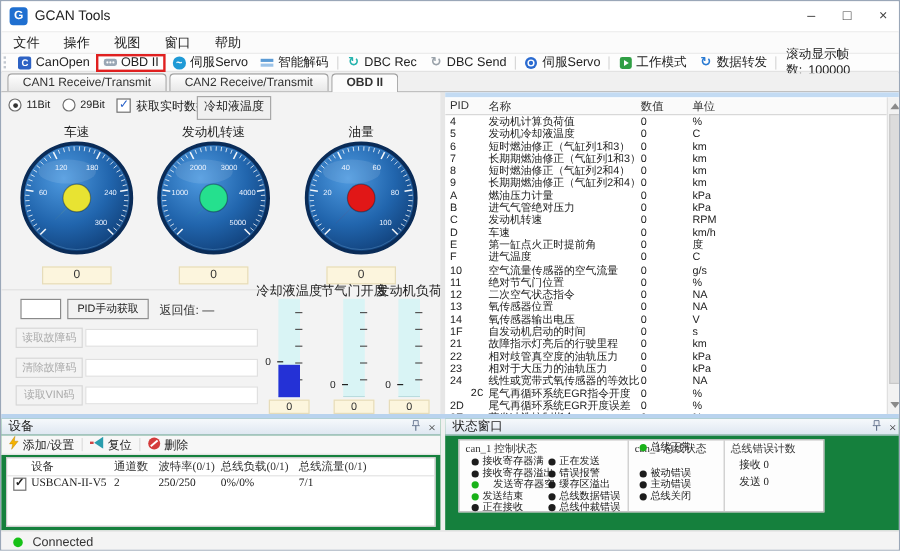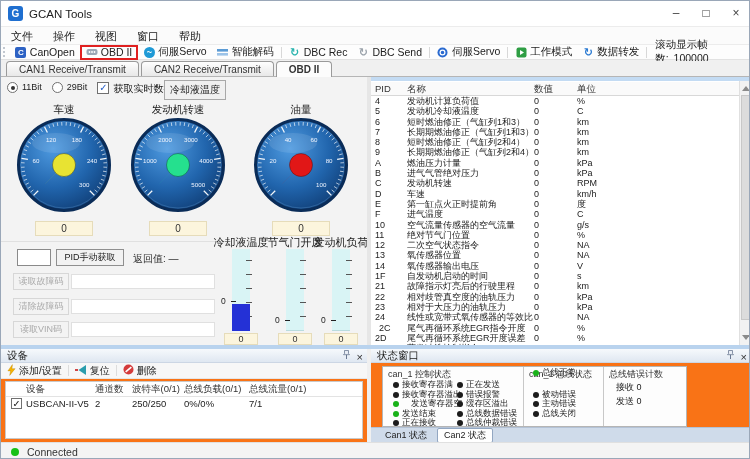--- a/index.html
+++ b/index.html
@@ -91,21 +91,21 @@
   .pid-rows { position:absolute; left:0; top:15px; width:368px; }
   .pidrow { position:relative; height:10.3px; }
   .pidrow span { position:absolute; font-size:9px; color:#222; line-height:10.3px; white-space:nowrap; }
   .vscroll { position:absolute; right:0; top:0; width:12px; height:264px; background:#f2f2f2; border-left:1px solid #e0e0e0; }
   .varrow { position:absolute; left:2px; width:0; height:0; border-left:4px solid transparent; border-right:4px solid transparent; }
   .varrow.up { top:5px; border-bottom:5px solid #8a8a8a; }
   .varrow.down { bottom:5px; border-top:5px solid #8a8a8a; }
   .vthumb { position:absolute; left:1px; top:14px; width:9px; height:225px; background:#dcdcdc; border:1px solid #c8c8c8; }
 
   
-  .dock-panel { position:absolute; top:348px; height:93px; background:#f97316; }
+  .dock-panel { position:absolute; top:348px; height:93px; background:#15803d;font-family:Liberation Serif, serif; }
   .dp-header { position:relative; height:14px; background:linear-gradient(#f6f9fc,#dfe7f1); border-bottom:1px solid #ccd6e4;
                font-size:10.5px; color:#222; padding-left:6px; line-height:13px; }
   .dp-icons { position:absolute; right:4px; top:1px; display:flex; gap:6px; align-items:center; }
   .dp-close { font-size:11px; color:#333; line-height:12px; }
   .dev-toolbar { position:absolute; left:0; top:14px; width:100%; height:16px; background:#f7f7f7; border-bottom:1px solid #e6e6e6;
                  display:flex; align-items:center; }
   .dev-titem { display:flex; align-items:center; gap:3px; font-size:10px; color:#222; padding:0 6px; height:16px; }
   .dev-tsep { width:1px; height:11px; background:#dcdcdc; }
   .dev-box { position:absolute; left:4px; top:32px; right:4px; bottom:3px; background:#fff; border:1px solid #c9c9c9; }
   .dev-headrow { position:relative; height:15px; border-bottom:1px solid #e3e3e3; }
@@ -647,21 +647,21 @@
           <span style="left: 163px;">0</span>
           <span style="left: 206px;">kPa</span>
         </div>
         <div class="pidrow">
           <span style="left: 4px;">24</span>
           <span style="left: 36px;">线性或宽带式氧传感器的等效比</span>
           <span style="left: 163px;">0</span>
           <span style="left: 206px;">NA</span>
         </div>
         <div class="pidrow">
-          <span style="left: 8px;">2C</span>
+          <span style="left: 21px; font-family: Liberation Mono, monospace;">2C</span>
           <span style="left: 36px;">尾气再循环系统EGR指令开度</span>
           <span style="left: 163px;">0</span>
           <span style="left: 206px;">%</span>
         </div>
         <div class="pidrow">
           <span style="left: 4px;">2D</span>
           <span style="left: 36px;">尾气再循环系统EGR开度误差</span>
           <span style="left: 163px;">0</span>
           <span style="left: 206px;">%</span>
         </div>
@@ -806,24 +806,20 @@
           <span class="led" style="background: rgb(28, 28, 28);"></span>
           <span>主动错误</span>
         </div>
         <div class="led-item" style="left: 150px; top: 40.8px;">
           <span class="led" style="background: rgb(28, 28, 28);"></span>
           <span>总线关闭</span>
         </div>
         <div class="err-row" style="left: 233px; top: 14px;">接收   0</div>
         <div class="err-row" style="left: 233px; top: 28px;">发送   0</div>
       </div>
-    <div class="st-tabs" id="stTabs">
-        <div class="st-tab">Can1 状态</div>
-        <div class="st-tab active">Can2 状态</div>
-      </div>
   </div>
 
   <div class="statusbar">
     <div class="st-dot" id="connDot" style="background: rgb(23, 193, 23);"></div>
     <div class="st-text">Connected</div>
   </div>
 
 </div>
 
 </body></html>

